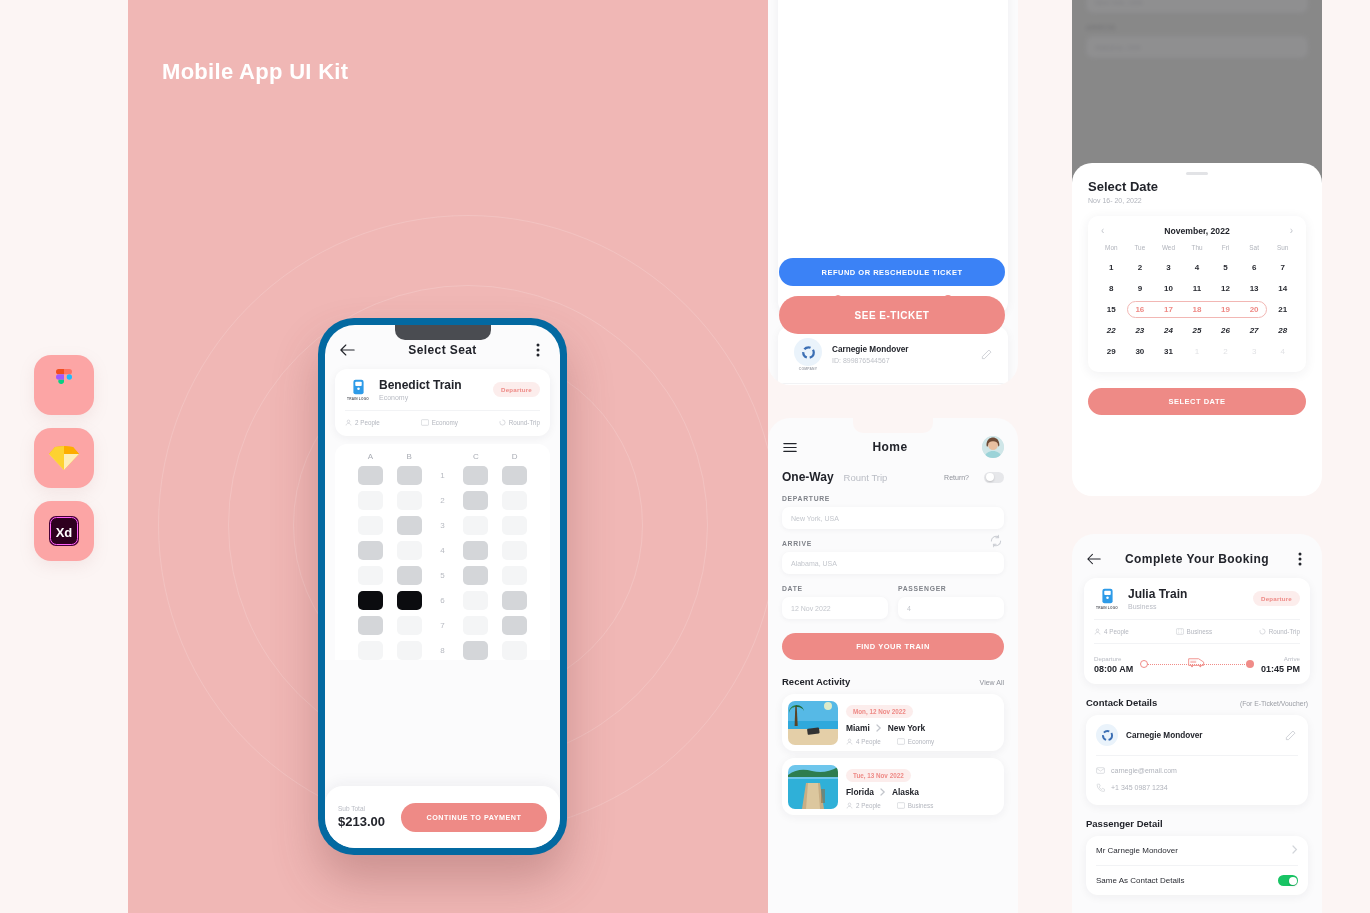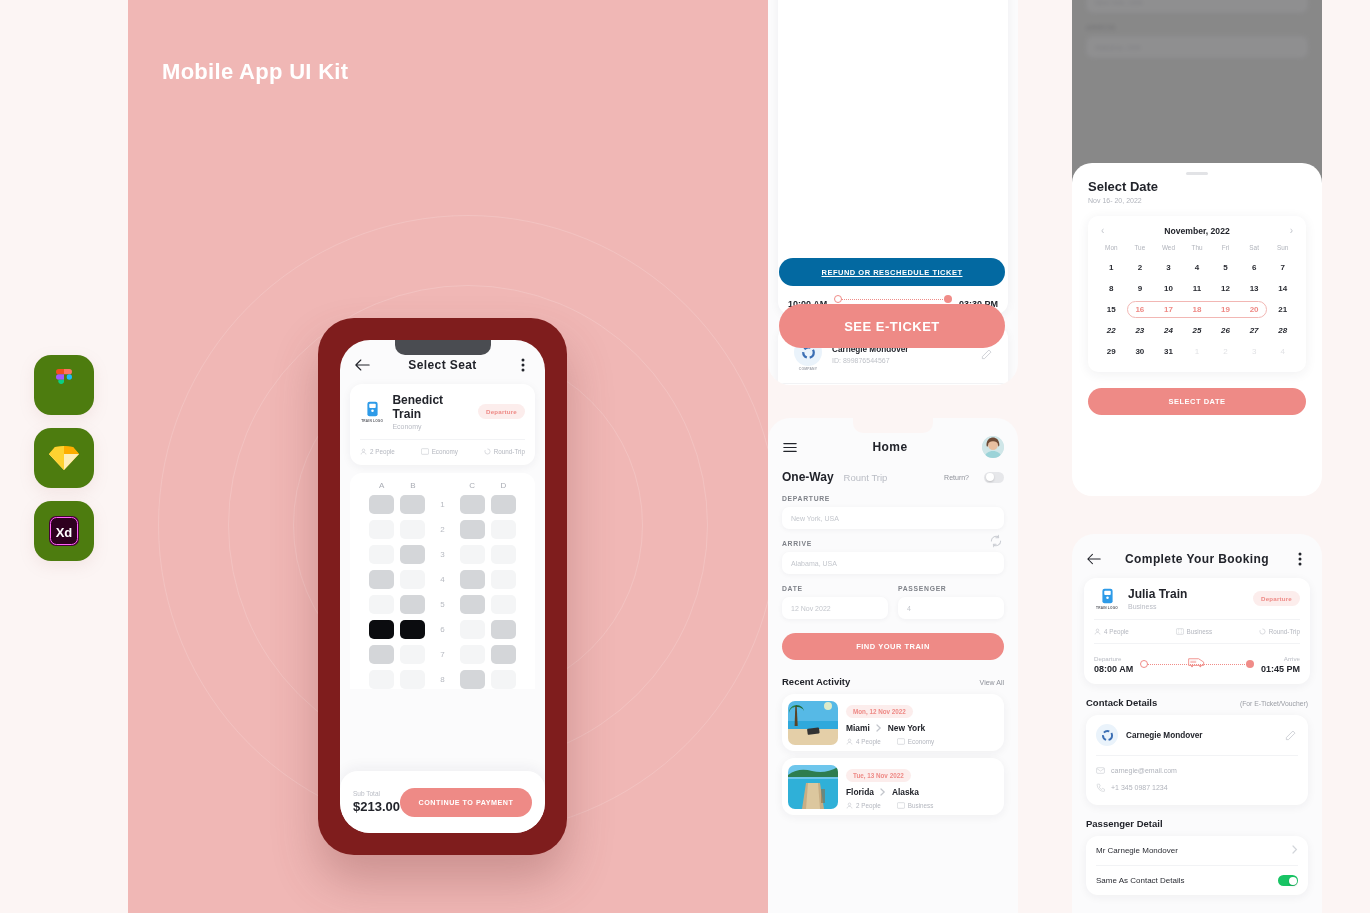--- a/index.html
+++ b/index.html
@@ -25,36 +25,36 @@
     letter-spacing: -1.2px; line-height: 1.05;
   }
   .title-sub {
     font-size: 22px; font-weight: 700; color: #FFFFFF;
     letter-spacing: 0.3px; margin-top: 14px;
   }
 
   
   .tool-list { position: absolute; left: 34px; top: 355px; display: flex; flex-direction: column; gap: 13px; }
   .tool-chip {
-    width: 60px; height: 60px; border-radius: 17px; background: #4d7c0f;
+    width: 60px; height: 60px; border-radius: 17px; background: #fca5a5;
     box-shadow: 0 5px 16px rgba(180,120,120,0.13);
     display: flex; align-items: center; justify-content: center;
   }
 
   
   .panel { position: absolute; background: #FBFBFC; overflow: hidden; }
   .card {
     background: #FFFFFF; border-radius: 12px;
     box-shadow: 0 2px 10px rgba(40,40,60,0.055);
   }
 
   
   #phone-frame {
     position: absolute; left: 318px; top: 318px; width: 249px; height: 537px;
-    background: #7f1d1d; border-radius: 36px; padding: 22px;
+    background: #0369a1; border-radius: 36px; padding: 7px;
     box-shadow: 0 26px 46px rgba(120,60,60,0.30);
   }
   #phone-screen {
     width: 100%; height: 100%; background: #FBFBFC; border-radius: 30px;
     overflow: hidden; position: relative;
   }
   .notch {
     position: absolute; left: 50%; transform: translateX(-50%); top: 0;
     width: 96px; height: 15px; background: #4A4C51;
     border-radius: 0 0 10px 10px; z-index: 9;
@@ -116,21 +116,21 @@
     position: absolute; left: 0; right: 0; bottom: 0; height: 62px; background: #fff;
     border-radius: 18px 18px 30px 30px; display: flex; align-items: center;
     padding: 0 13px; box-shadow: 0 -3px 14px rgba(40,40,60,0.06);
   }
   .sub-label { font-size: 6.5px; color: #B9BCC4; }
   .sub-value { font-size: 13px; font-weight: 700; color: #22242B; margin-top: 2px; }
   .btn-primary {
     background: #EE8A86; color: #fff; border-radius: 22px; border: 0;
     font-family: inherit; font-weight: 700; letter-spacing: .5px; cursor: pointer;
   }
-  .btn-dark { background: #0369a1; color: #fff; border-radius: 22px; border: 0; font-family: inherit; font-weight: 700; letter-spacing: .5px; cursor: pointer; text-decoration: underline; }
+  .btn-dark { background: #3b82f6; color: #fff; border-radius: 22px; border: 0; font-family: inherit; font-weight: 700; letter-spacing: .5px; cursor: pointer; }
 
   
   #panel-receipt { left: 768px; top: -222px; width: 250px; height: 607px; border-radius: 0 0 22px 22px; }
   .rc-inner { padding: 0 14px; }
   .contact-line { display: flex; align-items: center; gap: 6px; font-size: 7px; color: #B1B4BC; padding: 4px 0; }
 
   
   #panel-home { left: 768px; top: 418px; width: 250px; height: 495px; border-radius: 22px 22px 0 0; }
   .hm-pad { padding: 0 14px; }
   .seg-row { display: flex; align-items: center; gap: 10px; margin-top: 4px; }
@@ -281,21 +281,21 @@
       <div class="rc-inner" style="padding-top:8px; padding-bottom:8px; border-top:1px solid #F2F3F5; margin-top:8px;">
         
         
       </div>
 
     </div>
 
   </div>
 
   <button class="btn-dark" style="position:absolute; left:779px; top:258px; width:226px; height:28px; font-size:7.5px;">REFUND OR RESCHEDULE TICKET</button>
-  <button class="btn-primary" style="position:absolute; left:779px; top:304px; width:226px; height:44px; font-size:13px;">SEE E-TICKET</button>
+  <button class="btn-primary" style="position:absolute; left:779px; top:296px; width:226px; height:38px; font-size:10px;">SEE E-TICKET</button>
 
   <div class="panel" id="panel-home">
     <div class="notch" style="background:#FCF5F4; width:80px;"></div>
     <div class="appbar">
       <div class="ico-btn">
         <svg width="14" height="11" viewBox="0 0 16 12">
             <path d="M1 1.5h14M1 6h14M1 10.5h14" stroke="#22242B" stroke-width="1.4" stroke-linecap="round"></path>
           </svg>
       </div>
       <div class="appbar-title">Home</div>

